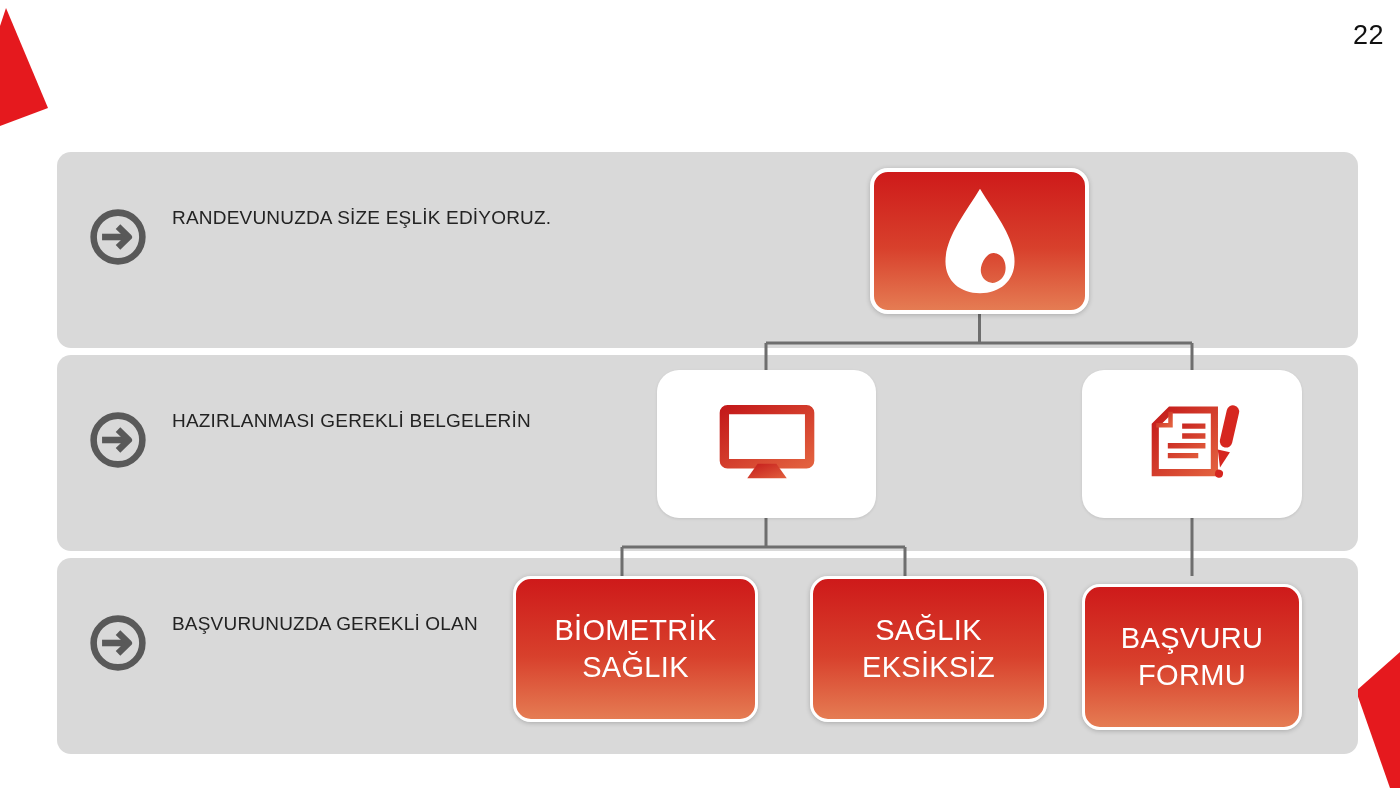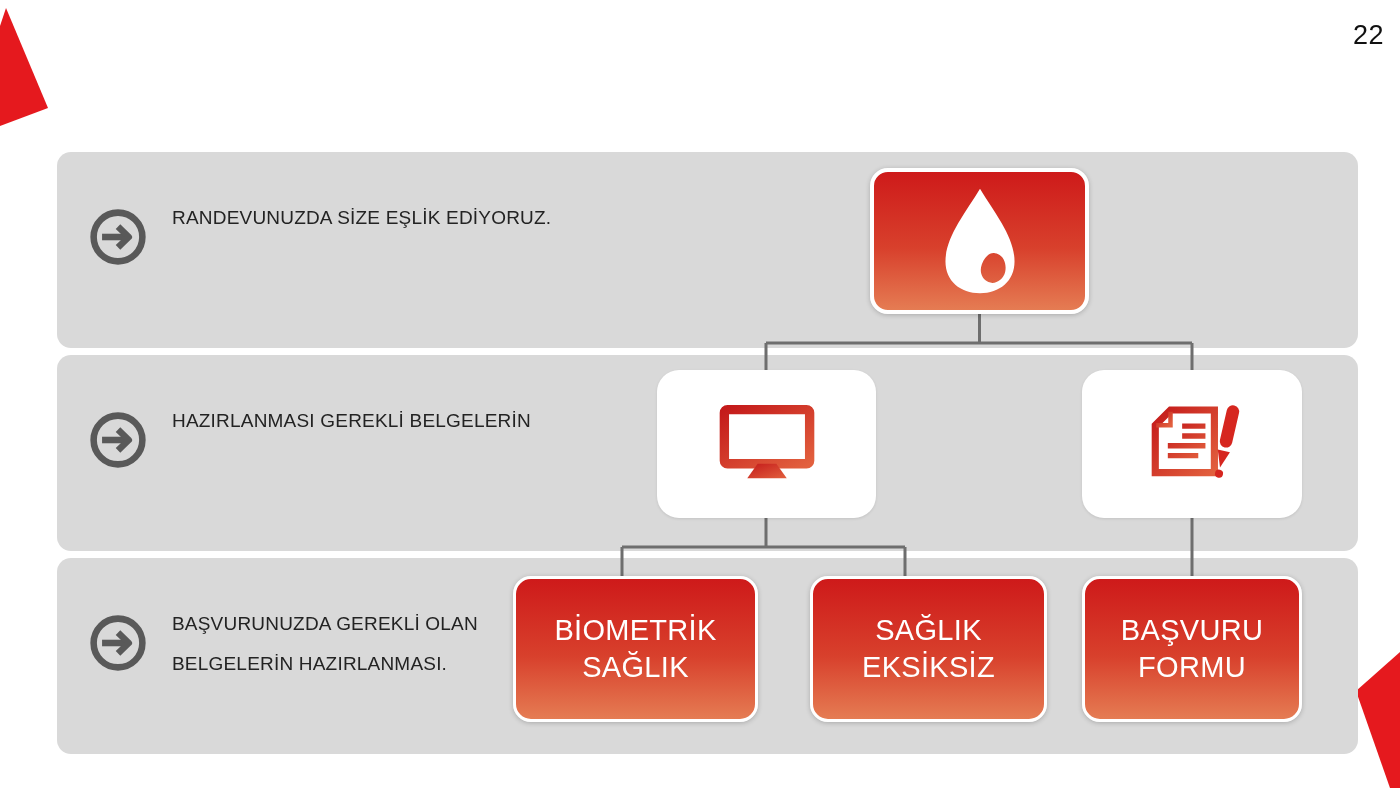--- a/index.html
+++ b/index.html
@@ -62,21 +62,21 @@
     position:absolute;top:576px;height:140px;border-radius:18px;
     background:linear-gradient(180deg,#ce1a1a 0%,#d8402c 55%,#e57c53 100%);
     border:3px solid #ffffff;
     box-shadow:0 1px 5px rgba(0,0,0,.22);
     display:flex;flex-direction:column;align-items:center;justify-content:center;
     color:#ffffff;font-size:29px;line-height:37px;text-align:center;
     letter-spacing:.3px;
   }
   .leaf-1{left:513px;width:239px;}
   .leaf-2{left:810px;width:231px;}
-  .leaf-3{left:1082px;width:214px;}
+  .leaf-3{left:1082px;width:214px;margin-top:8px;}
 </style>
 </head>
 <body>
 
 <div class="slide">
 
   <svg class="corner-svg" viewBox="0 0 1400 788">
     <polygon points="6,8 48,108 0,126 0,26" fill="#e5191e"></polygon>
     <polygon points="1400,652 1356,691 1390,788 1400,788" fill="#e5191e"></polygon>
   </svg>
@@ -106,21 +106,20 @@
   </div>
 
   <div class="band band-3">
     <svg class="step-icon" viewBox="0 0 64 64">
       <circle cx="32" cy="32" r="26" fill="none" stroke="#595959" stroke-width="7"></circle>
       <path d="M15 32 H41" fill="none" stroke="#595959" stroke-width="7"></path>
       <path d="M32 21 L43.5 32 L32 43" fill="none" stroke="#595959" stroke-width="7" stroke-linejoin="round"></path>
     </svg>
     <div class="step-text">
       <div>BAŞVURUNUZDA GEREKLİ OLAN</div>
-      <div>BELGELERİN HAZIRLANMASI.</div>
     </div>
   </div>
 
   <svg class="connectors" viewBox="0 0 1400 788">
     <path d="M979.5 314 V344 M766 343 H1192 M766 343 V370 M1192 343 V370
              M766 518 V548 M622 547 H905 M622 547 V576 M905 547 V576
              M1192 518 V576" fill="none" stroke="#6e6e6e" stroke-width="3"></path>
   </svg>
 
   <div class="node node-red node-root">

